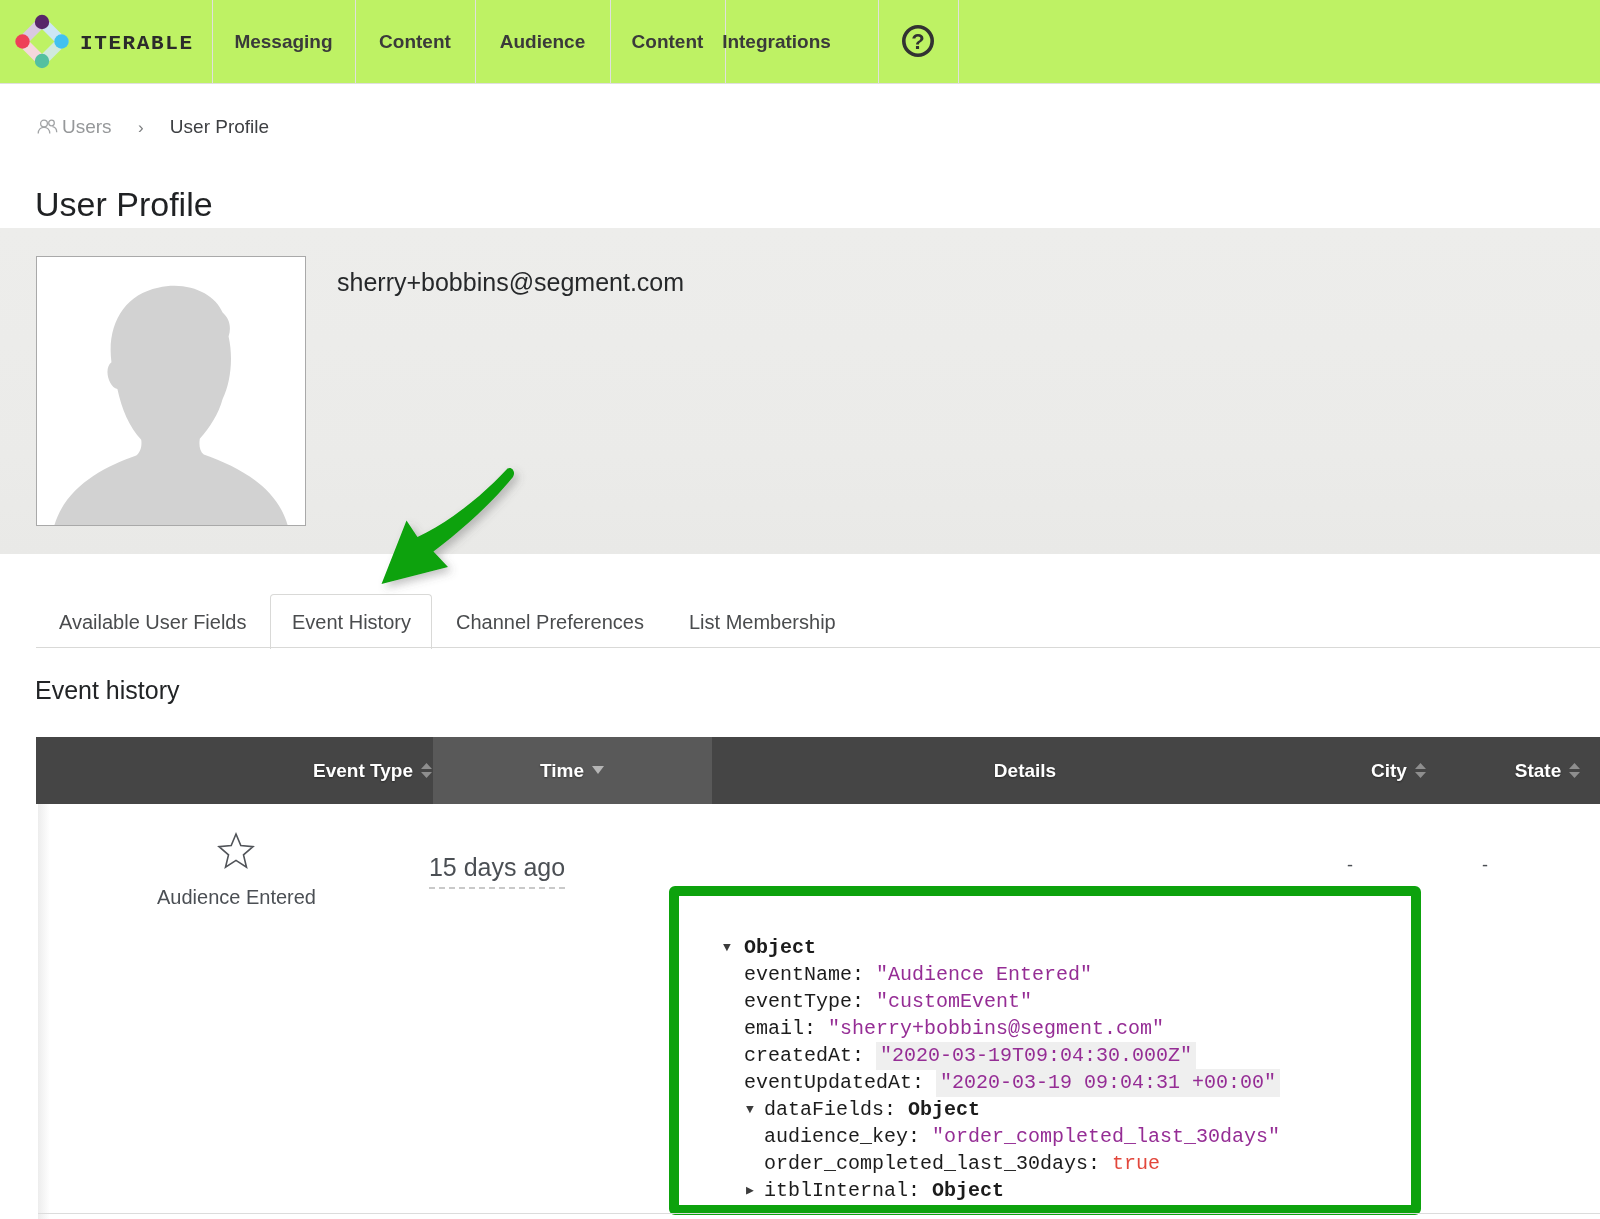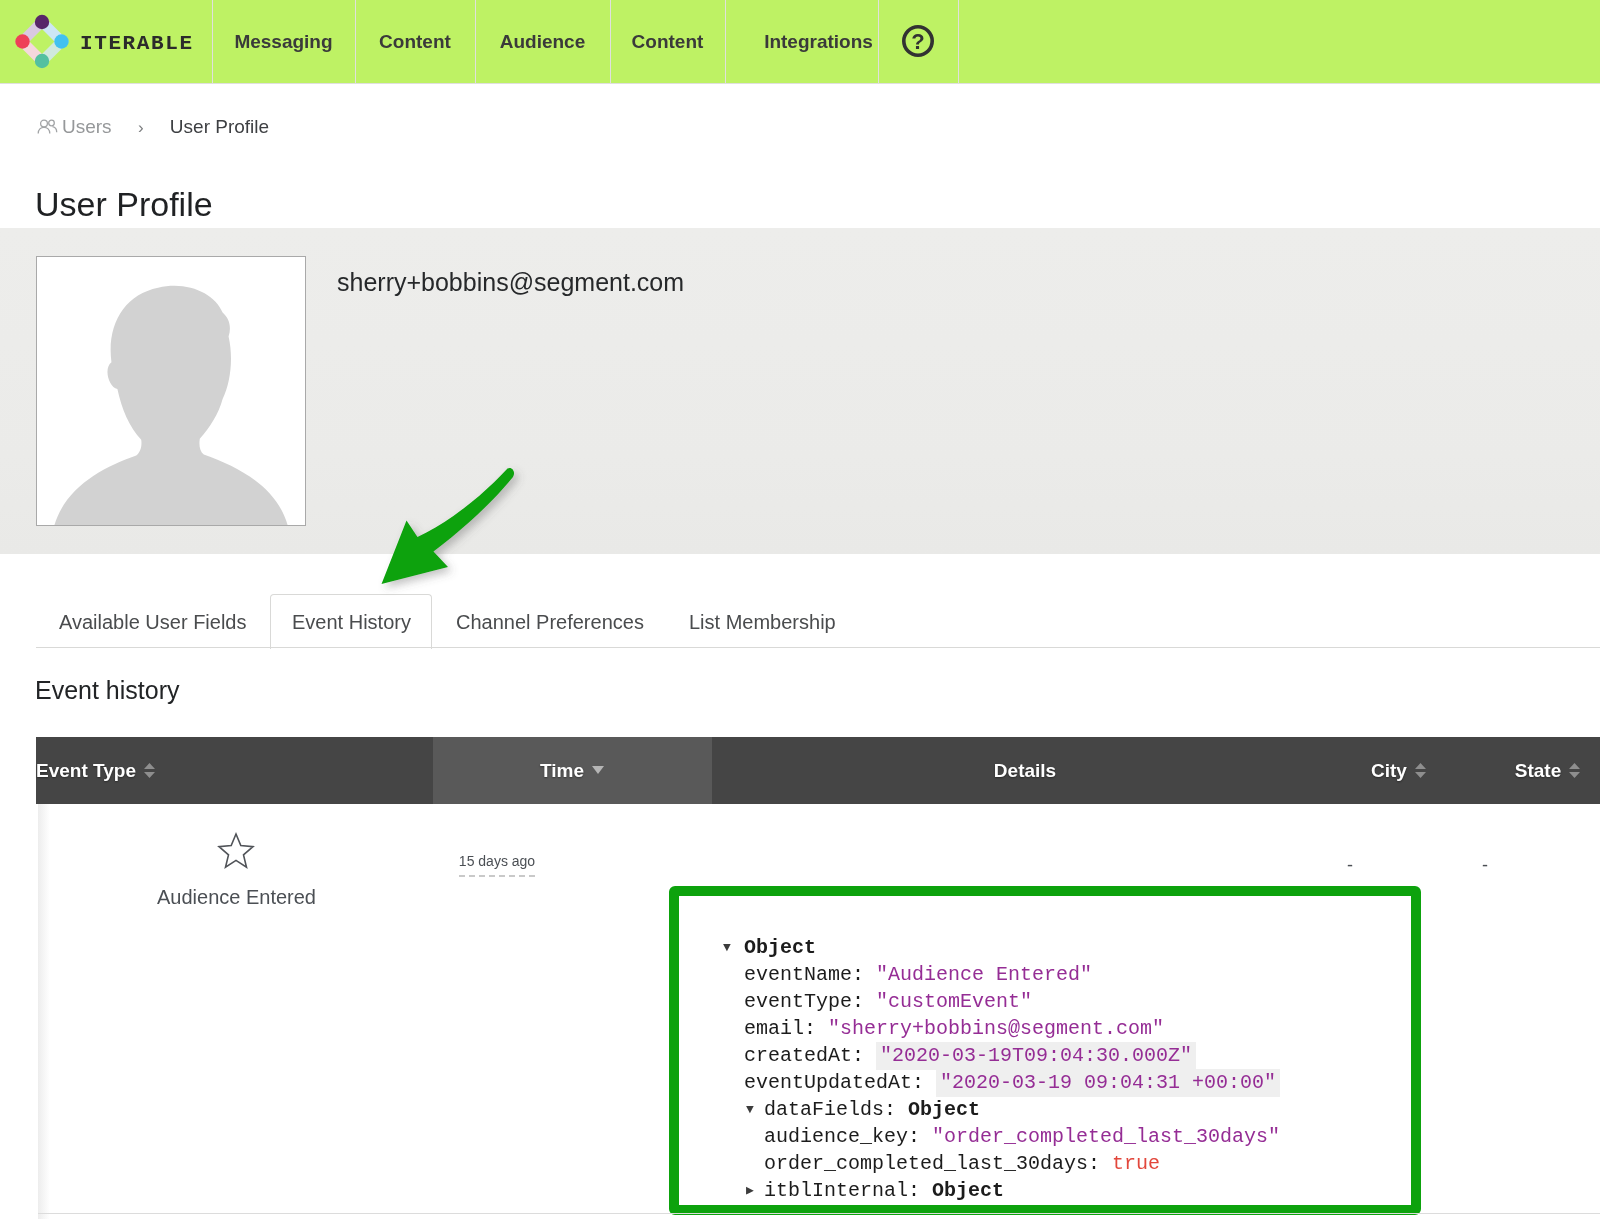--- a/index.html
+++ b/index.html
@@ -57,21 +57,21 @@
     <div class="navsep" style="left:355px;"></div>
     <div class="navsep" style="left:475px;"></div>
     <div class="navsep" style="left:610px;"></div>
     <div class="navsep" style="left:725px;"></div>
     <div class="navsep" style="left:878px;"></div>
     <div class="navsep" style="left:958px;"></div>
     <div class="navitem" style="left:212px;width:143px;">Messaging</div>
     <div class="navitem" style="left:355px;width:120px;">Content</div>
     <div class="navitem" style="left:475px;width:135px;">Audience</div>
     <div class="navitem" style="left:610px;width:115px;">Content</div>
-    <div class="navitem" style="left:742px;width:153px;">Integrations</div>
+    <div class="navitem" style="left:700px;width:153px;">Integrations</div>
     <svg width="36" height="36" viewBox="0 0 36 36" style="position:absolute;left:900px;top:23px;">
       <circle cx="18" cy="18" r="14.2" fill="none" stroke="#323232" stroke-width="3.6"></circle>
       <text x="18" y="26" text-anchor="middle" style="font-family:'Liberation Sans',sans-serif;font-size:22px;font-weight:700;fill:#323232;">?</text>
     </svg>
   </div>
 
   <div id="crumb">
     <svg width="22" height="17" viewBox="0 0 22 17" style="vertical-align:-2px;margin-right:4px;">
       <g fill="none" stroke="#a2a4a6" stroke-width="1.3">
         <circle cx="8" cy="5.5" r="3.4"></circle>
@@ -110,21 +110,21 @@
   <div id="tabline"></div>
   <div class="tab" style="left:59px;top:611px;">Available User Fields</div>
   <div class="tab" style="left:292px;top:611px;">Event History</div>
   <div class="tab" style="left:456px;top:611px;text-align:right;">Channel Preferences</div>
   <div class="tab" style="left:689px;top:611px;">List Membership</div>
 
   <div class="abs" style="left:35px;top:676px;font-size:25px;color:#222426;">Event history</div>
 
   <div id="thead">
     <div id="timecell"></div>
-    <div class="th" style="left:0;width:397px;text-align:left;">Event Type<svg class="sorticon" width="13" height="17" viewBox="0 0 13 17">
+    <div class="th" style="left:0;width:397px;text-align:right;">Event Type<svg class="sorticon" width="13" height="17" viewBox="0 0 13 17">
           <path d="M6.5 1 L12 7 H1 Z" fill="#8e8e8e"></path>
           <path d="M6.5 16 L1 10 H12 Z" fill="#8e8e8e"></path>
         </svg></div>
     <div class="th" style="left:397px;width:279px;text-align:center;">Time<svg class="sorticon" width="14" height="10" viewBox="0 0 14 10">
           <path d="M1 1 H13 L7 9 Z" fill="#b5b5b5"></path>
         </svg></div>
     <div class="th" style="left:1302px;width:122px;text-align:center;">City<svg class="sorticon" width="13" height="17" viewBox="0 0 13 17">
           <path d="M6.5 1 L12 7 H1 Z" fill="#8e8e8e"></path>
           <path d="M6.5 16 L1 10 H12 Z" fill="#8e8e8e"></path>
         </svg></div>
@@ -133,21 +133,21 @@
           <path d="M6.5 1 L12 7 H1 Z" fill="#8e8e8e"></path>
           <path d="M6.5 16 L1 10 H12 Z" fill="#8e8e8e"></path>
         </svg></div>
   </div>
 
   <div id="leftshadow"></div>
   <svg class="abs" width="40" height="40" viewBox="0 0 40 40" style="left:216px;top:831px;">
     <path d="M20 3 L24.8 14.6 L37 15.6 L27.5 23.9 L30.5 36.2 L20 29.4 L9.5 36.2 L12.5 23.9 L3 15.6 L15.2 14.6 Z" fill="none" stroke="#515459" stroke-width="1.6"></path>
   </svg>
   <div class="abs rowtext" style="left:0px;top:886px;width:473px;text-align:center;font-size:20px;">Audience Entered</div>
-  <div class="abs rowtext" style="left:357px;top:853px;width:280px;text-align:center;font-size:14px;"><span style="border-bottom:2px dashed #c9c9c9;padding-bottom:6px;">15 days ago</span></div>
+  <div class="abs rowtext" style="left:357px;top:853px;width:280px;text-align:center;font-size:25px;"><span style="border-bottom:2px dashed #c9c9c9;padding-bottom:6px;">15 days ago</span></div>
   <div class="abs rowtext" style="left:1347px;top:855px;font-size:18px;">-</div>
   <div class="abs rowtext" style="left:1482px;top:855px;font-size:18px;">-</div>
 
   <div id="jsonbox">
     <div class="mono" style="position:absolute;left:0;top:0;width:100%;height:100%;">
       <div class="jline" style="top:38px;left:44px;"><span style="position:absolute;left:0px;top:0;font-size:13px;color:#3c3c3c;">▼</span><span style="margin-left:21px;font-weight:700;">Object</span></div>
       <div class="jline" style="top:65px;left:65px;">eventName: <span class="pv">"Audience Entered"</span></div>
       <div class="jline" style="top:92px;left:65px;">eventType: <span class="pv">"customEvent"</span></div>
       <div class="jline" style="top:119px;left:65px;">email: <span class="pv">"sherry+bobbins@segment.com"</span></div>
       <div class="jline" style="top:146px;left:65px;">createdAt: <span class="pv hl">"2020-03-19T09:04:30.000Z"</span></div>

